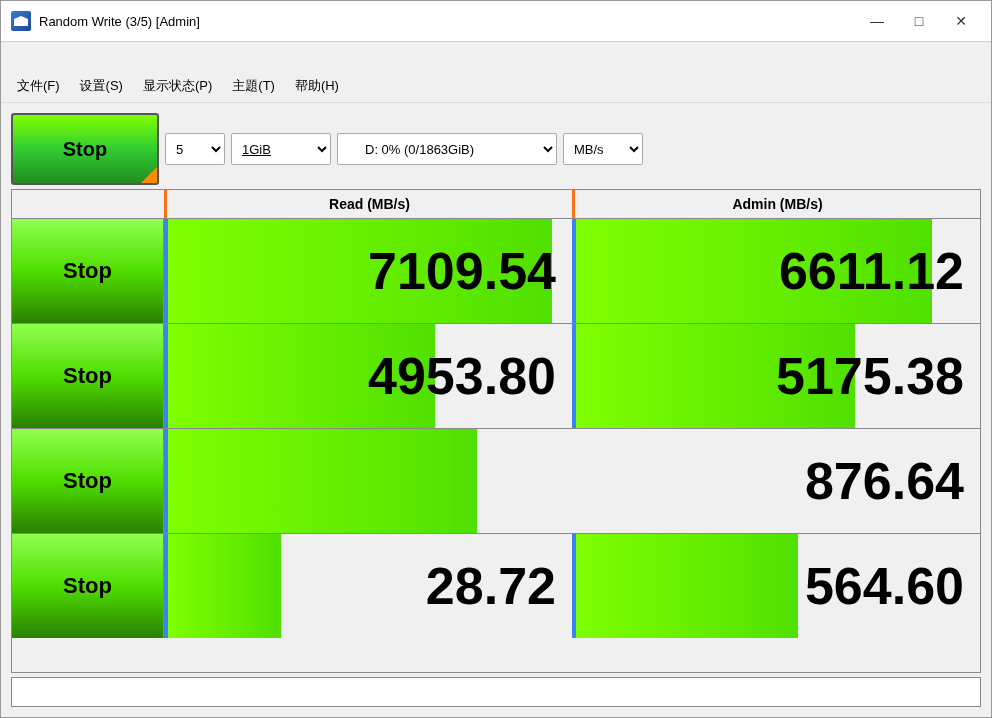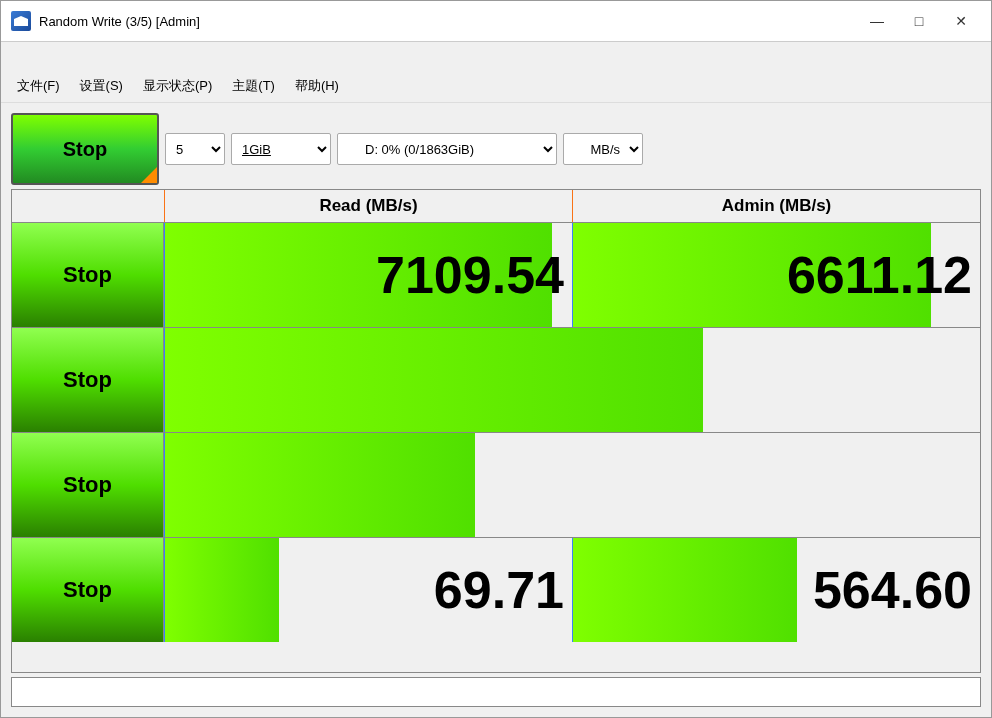--- a/index.html
+++ b/index.html
@@ -127,43 +127,43 @@
       border: 1px solid #aaa;
       background: white;
       padding: 0 6px;
       font-size: 13px;
       cursor: pointer;
       border-radius: 2px;
     }
     .select-count { width: 60px; }
     .select-size { width: 100px; text-decoration: underline; }
     .select-drive { width: 220px; padding-left: 23px; }
-    .select-unit { width: 80px; text-align: right; }
+    .select-unit { width: 80px; }
     .data-grid {
       flex: 1;
       display: flex;
       flex-direction: column;
       gap: 0;
       border: 1px solid #888;
     }
     .header-row {
       display: flex;
       background: #f0f0f0;
     }
     .header-left {
       width: 152px;
       flex-shrink: 0;
     }
     .header-cell {
       flex: 1;
       text-align: center;
       padding: 6px 0;
-      font-size: 17px;
+      font-size: 14px;
       font-weight: bold;
-      border-left: 1px solid #f97316;
+      border-left: 3px solid #f97316;
     }
     .data-row {
       display: flex;
       border-top: 1px solid #888;
       height: 105px;
     }
     .stop-btn-cell {
       width: 152px;
       flex-shrink: 0;
       display: flex;
@@ -180,25 +180,25 @@
       font-size: 22px;
       cursor: pointer;
       width: 100%;
       height: 100%;
     }
     .value-cell {
       flex: 1;
       display: flex;
       align-items: center;
       justify-content: flex-end;
-      padding-right: 8px;
+      padding-right: 16px;
       font-size: 52px;
       font-weight: bold;
       color: #000;
-      border-left: 1px solid #3b82f6;
+      border-left: 4px solid #3b82f6;
       position: relative;
       overflow: hidden;
     }
     .value-cell .bar-bg {
       position: absolute;
       left: 0;
       top: 0;
       height: 100%;
       background: linear-gradient(to right, #7fff00, #50e000);
       z-index: 0;
@@ -293,39 +293,45 @@
           <span>6611.12</span>
         </div>
       </div>
 
       <div class="data-row">
         <div class="stop-btn-cell">
           <button class="stop-btn-small">Stop</button>
         </div>
         <div class="value-cell">
           <div class="bar-bg" style="width:66%"></div>
+          <span>4953.80</span>
+        </div>
+        <div class="value-cell">
+          <div class="bar-bg" style="width:69%"></div>
+          <span>5175.38</span>
         </div>
       </div>
 
       <div class="data-row">
         <div class="stop-btn-cell">
           <button class="stop-btn-small">Stop</button>
         </div>
         <div class="value-cell">
           <div class="bar-bg" style="width:38%"></div>
+          <span>876.64</span>
         </div>
       </div>
 
       <div class="data-row">
         <div class="stop-btn-cell">
           <button class="stop-btn-small">Stop</button>
         </div>
         <div class="value-cell">
           <div class="bar-bg" style="width:28%"></div>
-          <span>69.71</span>
+          <span>28.72</span>
         </div>
         <div class="value-cell">
           <div class="bar-bg" style="width:55%"></div>
           <span>564.60</span>
         </div>
       </div>
     </div>
 
     <div class="status-bar"></div>
   </div>

